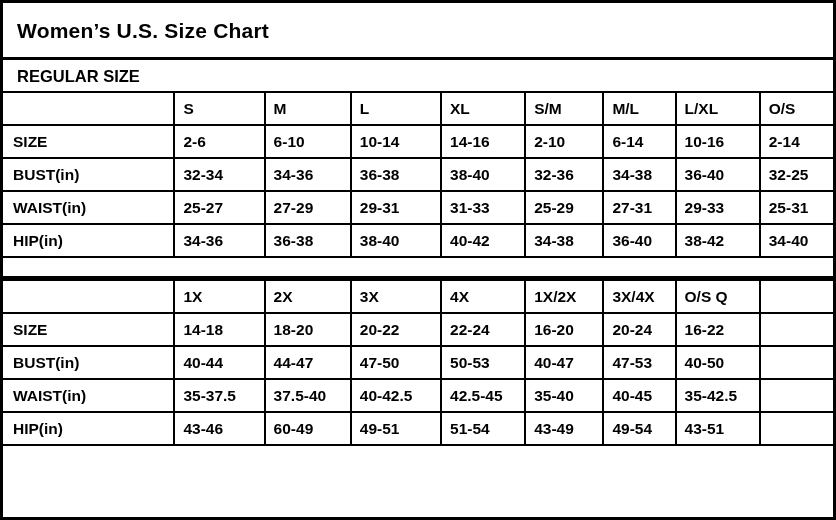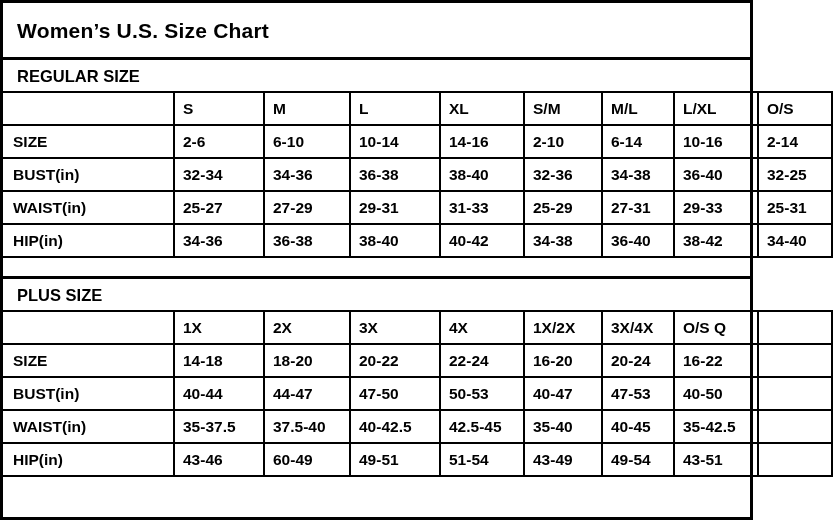--- a/index.html
+++ b/index.html
@@ -9,21 +9,21 @@
   }
   body {
     width: 836px;
     height: 520px;
     font-family: "Liberation Sans", sans-serif;
     color: #000000;
     overflow: hidden;
   }
   .page {
     position: relative;
-    width: 753px;
+    width: 836px;
     height: 520px;
     box-sizing: border-box;
     border: 3px solid #000000;
     background: #ffffff;
   }
   .title {
     font-size: 21px;
     font-weight: bold;
     padding: 16px 0 14px 14px;
     letter-spacing: 0.2px;
@@ -165,21 +165,20 @@
           <td>34-40</td>
         </tr>
       </tbody>
     </table>
   </div>
 
   <div class="gap"></div>
 
   <div class="hrule"></div>
 
-  <div class="section-label">PLUS SIZE</div>
 
   <div class="tablewrap">
     <table class="plus-table">
       <colgroup>
         <col class="c0">
           <col class="c1">
           <col class="c2">
           <col class="c3">
           <col class="c4">
           <col class="c5">

